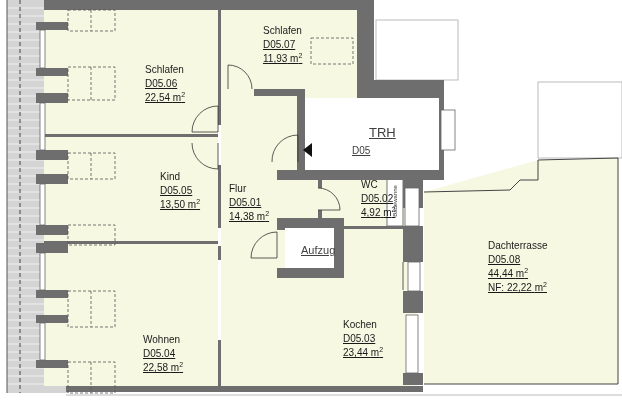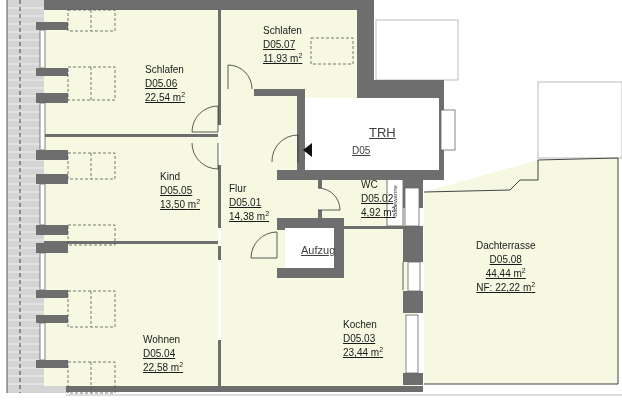--- a/index.html
+++ b/index.html
@@ -215,21 +215,21 @@
   <span class="code">D05.04</span>
   <span class="area"><span>22,58</span> <span>m</span><sup>2</sup></span>
 </div>
 
 <div class="lbl" style="left:343px;top:318px;">
   <span class="name">Kochen</span>
   <span class="code">D05.03</span>
   <span class="area"><span>23,44</span> <span>m</span><sup>2</sup></span>
 </div>
 
-<div class="lbl" style="left:476px;top:239px;text-align:center;">
+<div class="lbl" style="left:488px;top:239px;">
   <span class="name">Dachterrasse</span>
   <span class="code">D05.08</span>
   <span class="area"><span>44,44</span> <span>m</span><sup>2</sup></span>
   <span class="nf"><span>NF: 22,22</span> <span>m</span><sup>2</sup></span>
 </div>
 
 <div class="plain" style="left:369px;top:125px;font-size:13px;">TRH</div>
 <div class="plain" style="left:316px;top:145px;font-size:10px;margin-left:36px;">D05</div>
 <div class="plain" style="left:289px;top:244px;font-size:11px;margin-left:12px;">Aufzug</div>
 <div class="vtext" style="left:373px;top:198px;width:44px;text-align:center;">Badewanne</div>

